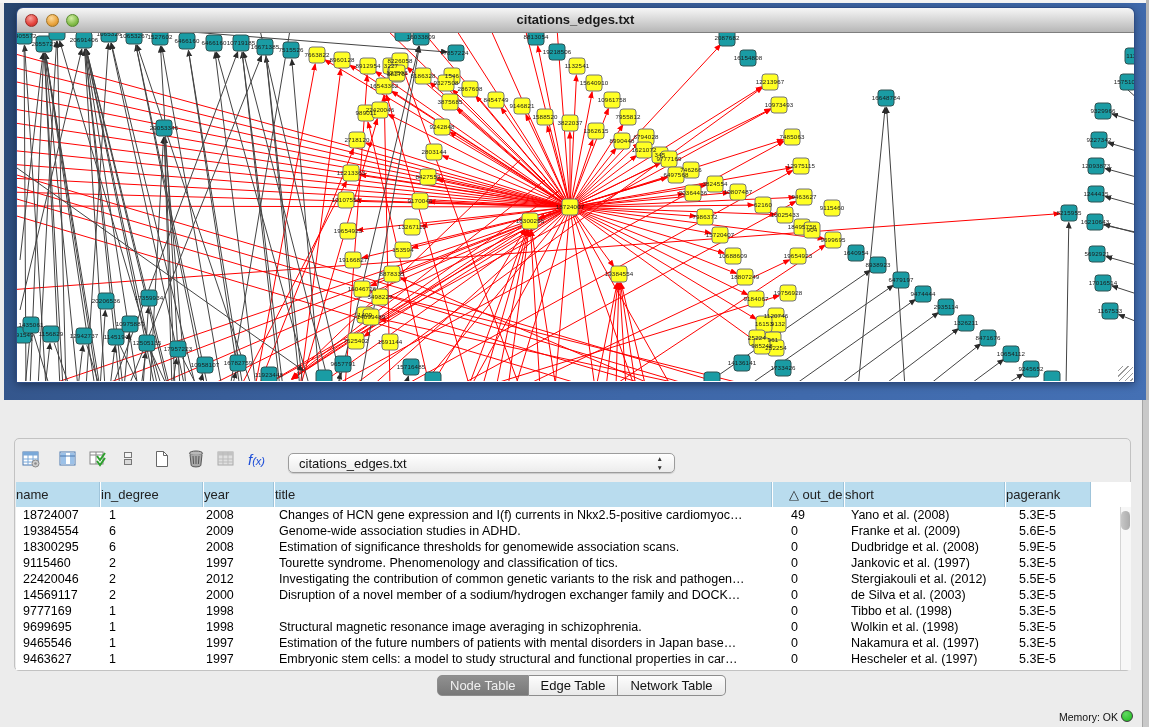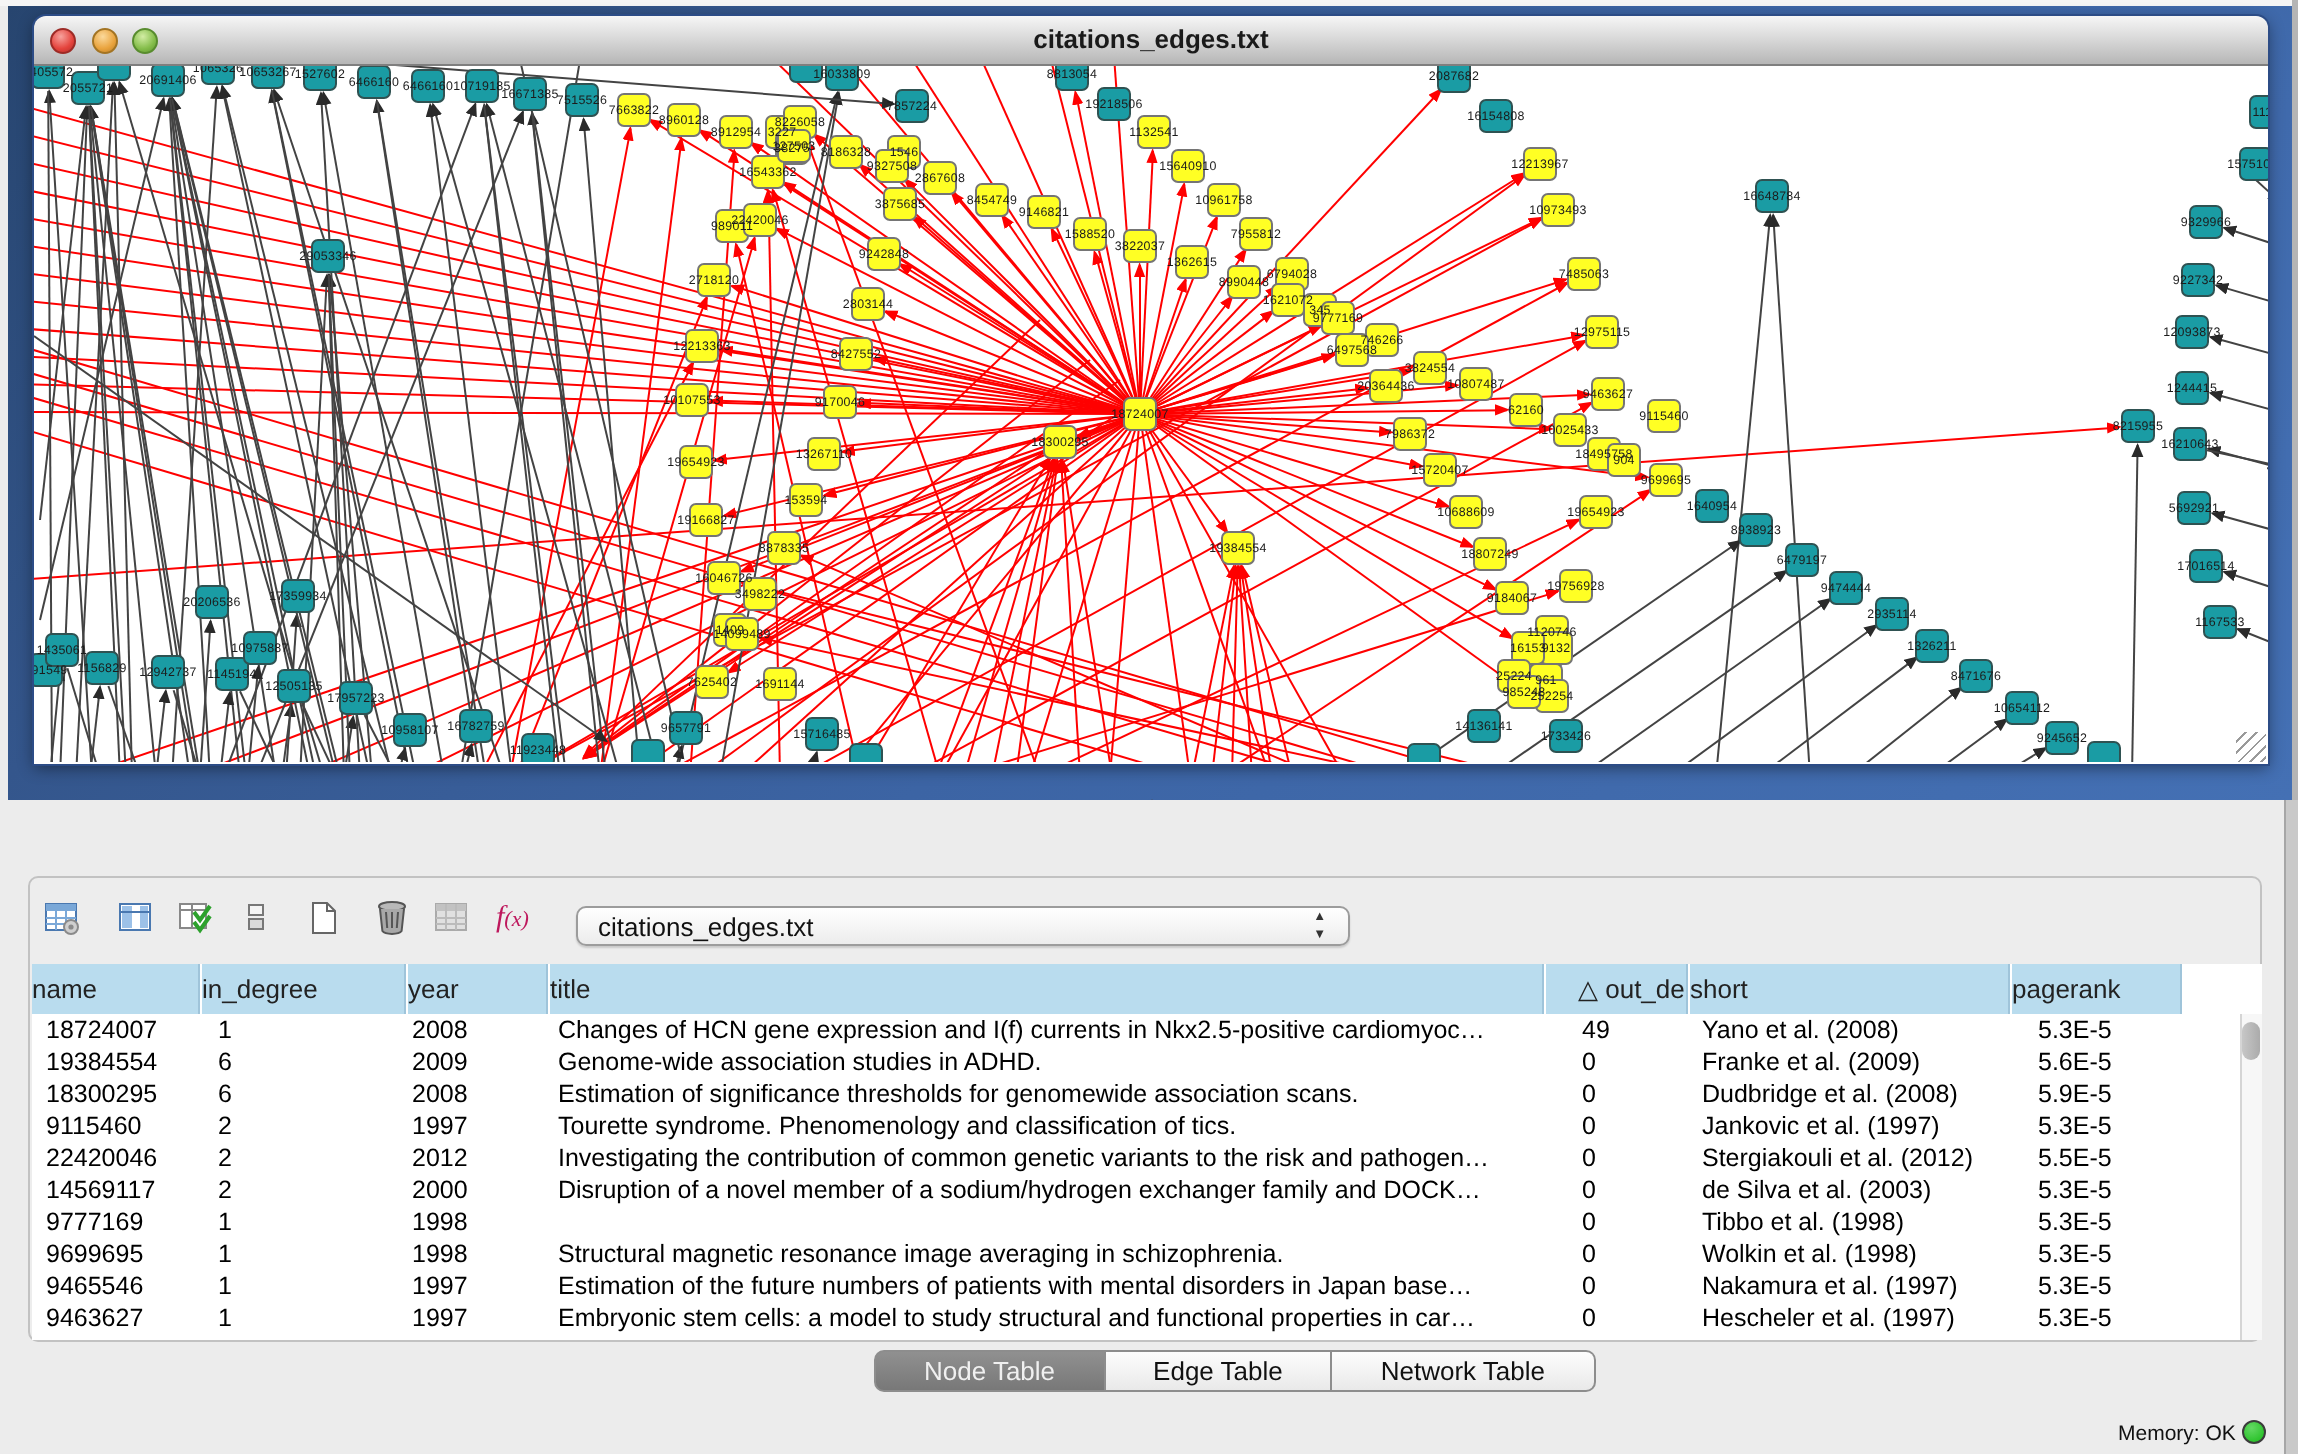--- a/index.html
+++ b/index.html
@@ -33,21 +33,21 @@
 #phead .t{position:absolute;left:6px;top:6px;font-size:13px;color:#1a1a1a}
 #fico{position:absolute;left:1103px;top:9px;width:14px;height:13px}
 #xico{position:absolute;left:1125px;top:5px;font-size:14px;font-weight:bold;color:#111}
 #prightstrip{position:absolute;left:1142px;top:0;width:7px;height:327px;background:#c9c9c9;border-left:1px solid #a6a6a6}
 
 #content{position:absolute;left:14px;top:38px;width:1117px;height:233px;background:#ededed;
  border:1px solid #c2c2c2;border-radius:5px}
 
 #tbar{position:absolute;left:0;top:0;width:100%;height:43px}
 .ico{position:absolute;top:11px}
-#fx{position:absolute;left:233px;top:12px;font-family:Liberation Serif, serif;font-style:italic;font-size:15px;color:#be185d}
+#fx{position:absolute;left:233px;top:12px;font-family:Liberation Sans, sans-serif;font-style:italic;font-size:15px;color:#1d4ed8}
 #combo{position:absolute;left:273px;top:14px;width:387px;height:20px;background:linear-gradient(#ffffff,#ececec);
  border:1px solid #9c9c9c;border-radius:5px;box-shadow:0 1px 1px rgba(0,0,0,.15)}
 #combo .txt{position:absolute;left:10px;top:2px;font-size:13px;color:#111}
 #combo .arr{position:absolute;right:11px;top:0px;font-size:6.5px;color:#333;line-height:9px;text-align:center}
 
 #tbl{position:absolute;left:1px;top:43px;width:1115px;height:188px;background:#fff}
 #thead{position:absolute;left:0;top:0;height:25px;width:1115px;background:#fff}
 .th{position:absolute;top:0;height:25px;background:#b9dcee;border-right:1px solid #9fc4da;
  font-size:13px;color:#222;line-height:25px;white-space:nowrap;overflow:hidden}
 #tbody{position:absolute;left:0;top:25px;width:1113px}
@@ -59,21 +59,21 @@
 .c3{left:263px;width:490px}
 .c4{left:775px;width:68px}
 .c5{left:835px;width:158px}
 .c6{left:1003px;width:80px}
 
 #sbar{position:absolute;left:1104px;top:25px;width:11px;height:163px;background:#f7f7f7;border-left:1px solid #d5d5d5}
 #sthumb{position:absolute;left:1105px;top:29px;width:9px;height:19px;border-radius:5px;
  background:linear-gradient(90deg,#c7c7c7,#ababab);}
 
 #segs{position:absolute;left:437px;top:275px;height:21px;font-size:13px}
-.seg{float:left;height:21px;line-height:20px;padding:0 24px;border:1px solid #8d8d8d;border-left:none;
+.seg{float:left;height:21px;line-height:20px;padding:0 12px;border:1px solid #8d8d8d;border-left:none;
  background:linear-gradient(#fdfdfd,#e9e9e9);color:#111}
 #seg1{border-left:1px solid #8d8d8d;border-radius:5px 0 0 5px;
  background:linear-gradient(#909090,#787878);color:#f0f0f0}
 #seg3{border-radius:0 5px 5px 0}
 
 #mem{position:absolute;left:1059px;top:311px;font-size:10.5px;color:#111}
 #memdot{position:absolute;left:1121px;top:310px;width:12px;height:12px;border-radius:50%;
  background:radial-gradient(circle at 38% 30%,#63d863,#2fc42f 70%,#28a828);border:1px solid #3c3c3c}
 svg text{font-family:"Liberation Sans",sans-serif}
 </style></head>

